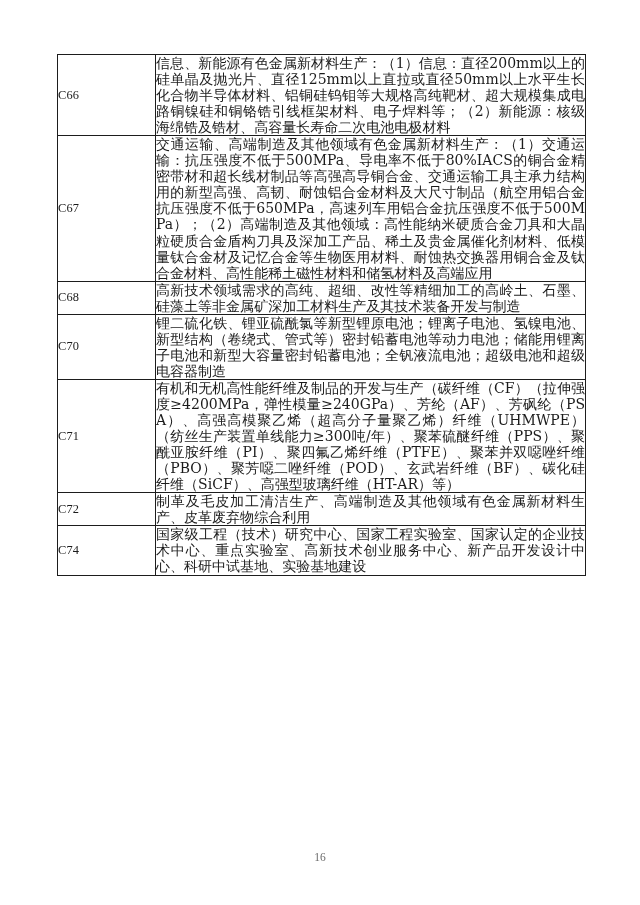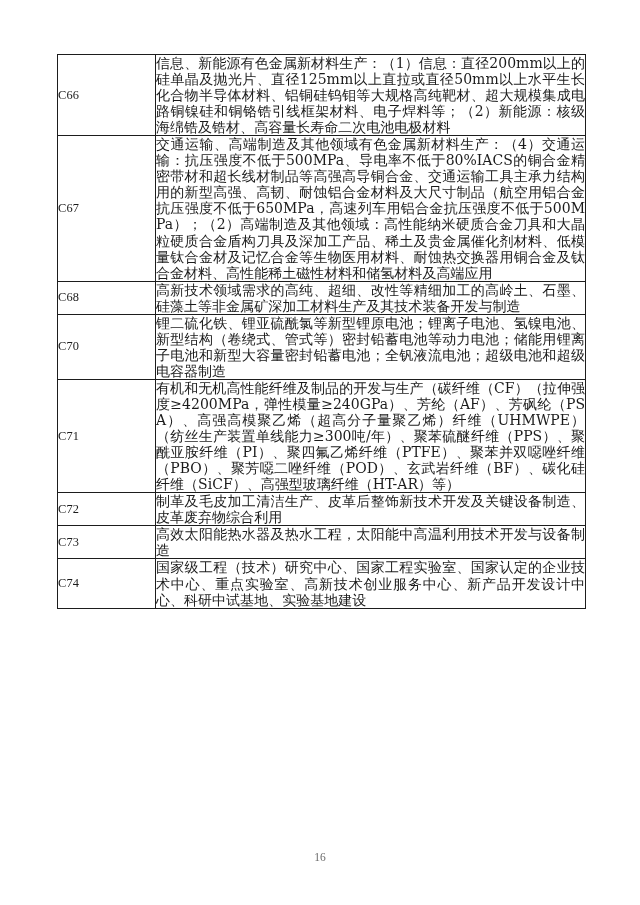--- a/index.html
+++ b/index.html
@@ -87,48 +87,44 @@
     <table class="doc-table">
       <tbody>
 
         <tr>
           <td class="code-cell">C66</td>
           <td class="desc-cell">信息、新能源有色金属新材料生产：（1）信息：直径200mm以上的硅单晶及抛光片、直径125mm以上直拉或直径50mm以上水平生长化合物半导体材料、铝铜硅钨钼等大规格高纯靶材、超大规模集成电路铜镍硅和铜铬锆引线框架材料、电子焊料等；（2）新能源：核级海绵锆及锆材、高容量长寿命二次电池电极材料</td>
         </tr>
 
         <tr>
           <td class="code-cell">C67</td>
-          <td class="desc-cell">交通运输、高端制造及其他领域有色金属新材料生产：（4）交通运输：抗压强度不低于500MPa、导电率不低于80%IACS的铜合金精密带材和超长线材制品等高强高导铜合金、交通运输工具主承力结构用的新型高强、高韧、耐蚀铝合金材料及大尺寸制品（航空用铝合金抗压强度不低于650MPa，高速列车用铝合金抗压强度不低于500MPa）；（2）高端制造及其他领域：高性能纳米硬质合金刀具和大晶粒硬质合金盾构刀具及深加工产品、稀土及贵金属催化剂材料、低模量钛合金材及记忆合金等生物医用材料、耐蚀热交换器用铜合金及钛合金材料、高性能稀土磁性材料和储氢材料及高端应用</td>
+          <td class="desc-cell">交通运输、高端制造及其他领域有色金属新材料生产：（1）交通运输：抗压强度不低于500MPa、导电率不低于80%IACS的铜合金精密带材和超长线材制品等高强高导铜合金、交通运输工具主承力结构用的新型高强、高韧、耐蚀铝合金材料及大尺寸制品（航空用铝合金抗压强度不低于650MPa，高速列车用铝合金抗压强度不低于500MPa）；（2）高端制造及其他领域：高性能纳米硬质合金刀具和大晶粒硬质合金盾构刀具及深加工产品、稀土及贵金属催化剂材料、低模量钛合金材及记忆合金等生物医用材料、耐蚀热交换器用铜合金及钛合金材料、高性能稀土磁性材料和储氢材料及高端应用</td>
         </tr>
 
         <tr>
           <td class="code-cell">C68</td>
           <td class="desc-cell">高新技术领域需求的高纯、超细、改性等精细加工的高岭土、石墨、硅藻土等非金属矿深加工材料生产及其技术装备开发与制造</td>
         </tr>
 
 
         <tr>
           <td class="code-cell">C70</td>
           <td class="desc-cell">锂二硫化铁、锂亚硫酰氯等新型锂原电池；锂离子电池、氢镍电池、新型结构（卷绕式、管式等）密封铅蓄电池等动力电池；储能用锂离子电池和新型大容量密封铅蓄电池；全钒液流电池；超级电池和超级电容器制造</td>
         </tr>
 
         <tr>
           <td class="code-cell">C71</td>
           <td class="desc-cell">有机和无机高性能纤维及制品的开发与生产（碳纤维（CF）（拉伸强度≥4200MPa，弹性模量≥240GPa）、芳纶（AF）、芳砜纶（PSA）、高强高模聚乙烯（超高分子量聚乙烯）纤维（UHMWPE）（纺丝生产装置单线能力≥300吨/年）、聚苯硫醚纤维（PPS）、聚酰亚胺纤维（PI）、聚四氟乙烯纤维（PTFE）、聚苯并双噁唑纤维（PBO）、聚芳噁二唑纤维（POD）、玄武岩纤维（BF）、碳化硅纤维（SiCF）、高强型玻璃纤维（HT-AR）等）</td>
         </tr>
 
         <tr>
           <td class="code-cell">C72</td>
-          <td class="desc-cell">制革及毛皮加工清洁生产、皮革后整饰新技术开发及关键设备制造、皮革废弃物综合利用</td>
+          <td class="desc-cell">制革及毛皮加工清洁生产、高端制造及其他领域有色金属新材料生产、皮革废弃物综合利用</td>
         </tr>
 
-        <tr>
-          <td class="code-cell">C73</td>
-          <td class="desc-cell">高效太阳能热水器及热水工程，太阳能中高温利用技术开发与设备制造</td>
-        </tr>
 
         <tr>
           <td class="code-cell">C74</td>
           <td class="desc-cell">国家级工程（技术）研究中心、国家工程实验室、国家认定的企业技术中心、重点实验室、高新技术创业服务中心、新产品开发设计中心、科研中试基地、实验基地建设</td>
         </tr>
 
 
       </tbody>
     </table>
   </div>

